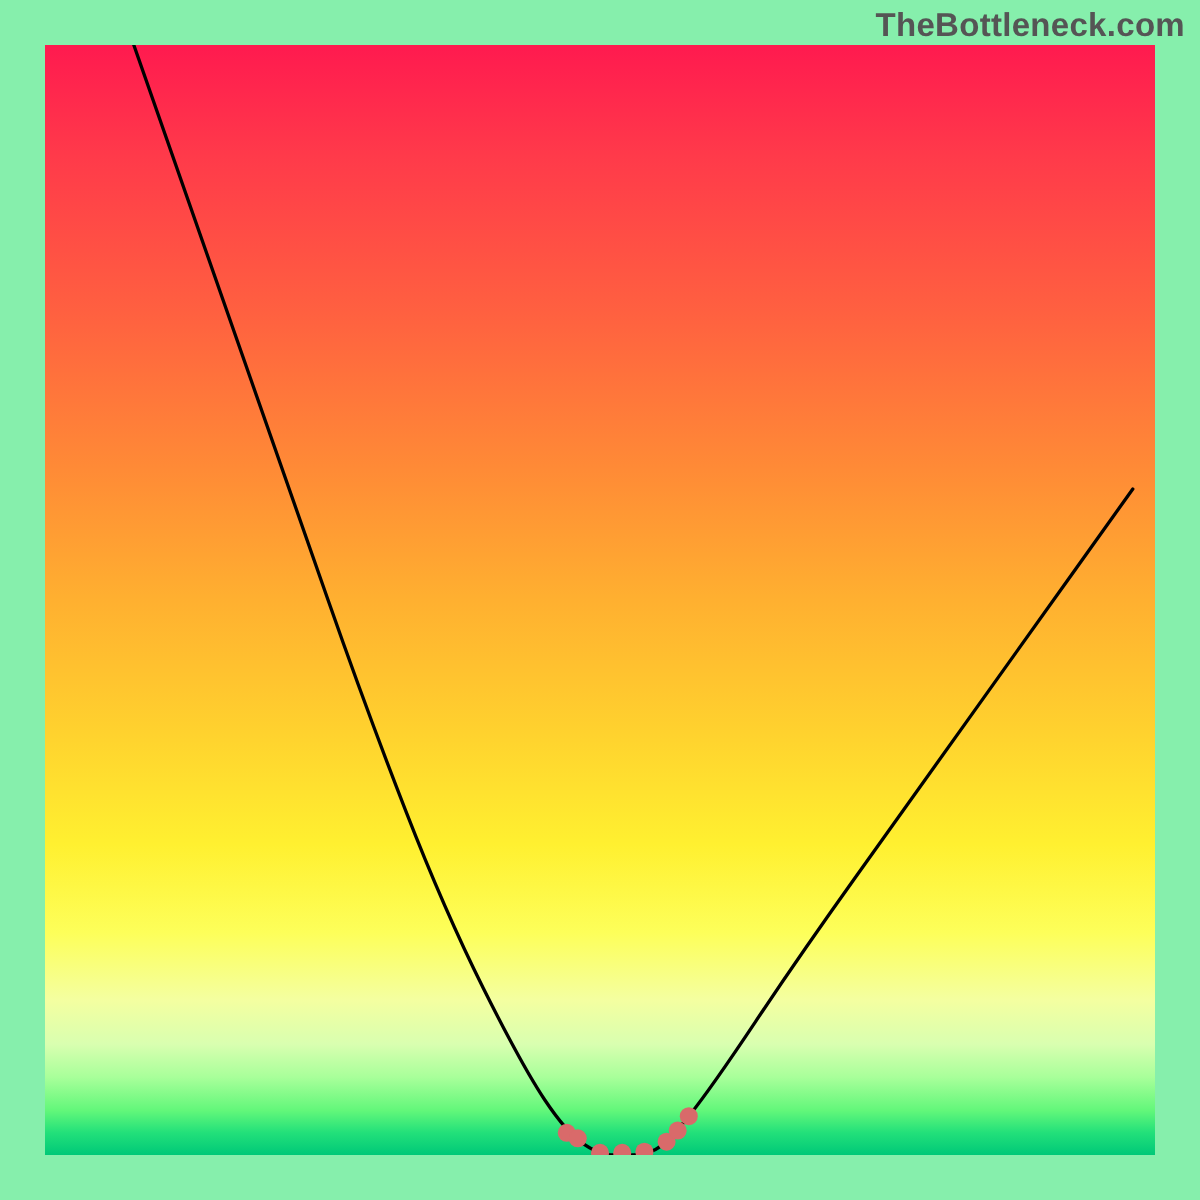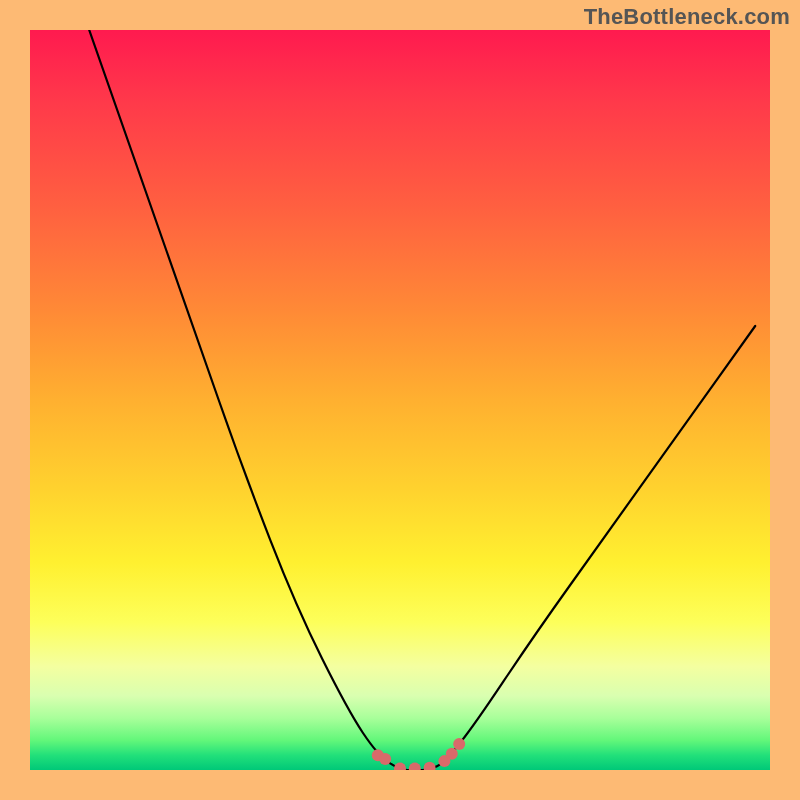--- a/index.html
+++ b/index.html
@@ -4,21 +4,21 @@
 <style>
   body {
     margin: 0;
     padding: 0;
     background: #fff;
   }
   .chart-container {
     width: 800px;
     height: 800px;
     position: relative;
-    background: #fdba74;
+    background: #86efac;
   }
   .watermark {
     position: absolute;
     top: 4px;
     right: 10px;
     font-family: Arial, Helvetica, sans-serif;
     font-size: 22px;
     font-weight: bold;
     color: #555;
     z-index: 3;

